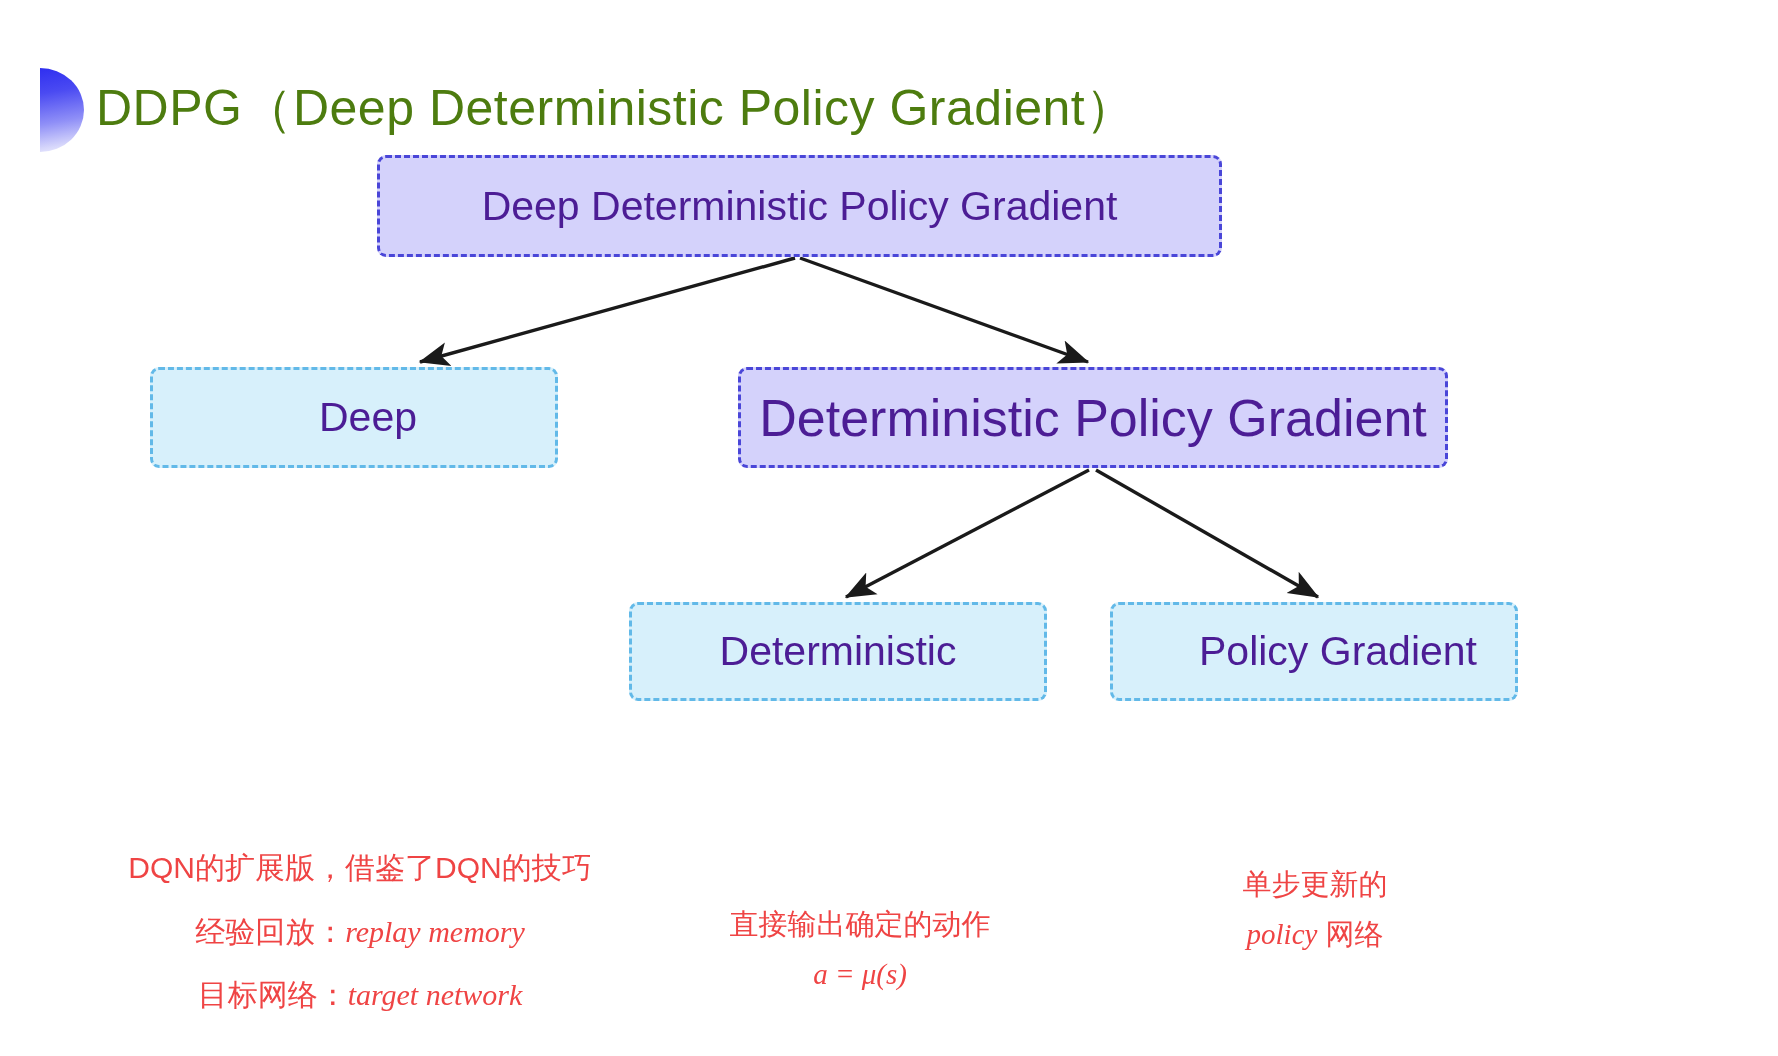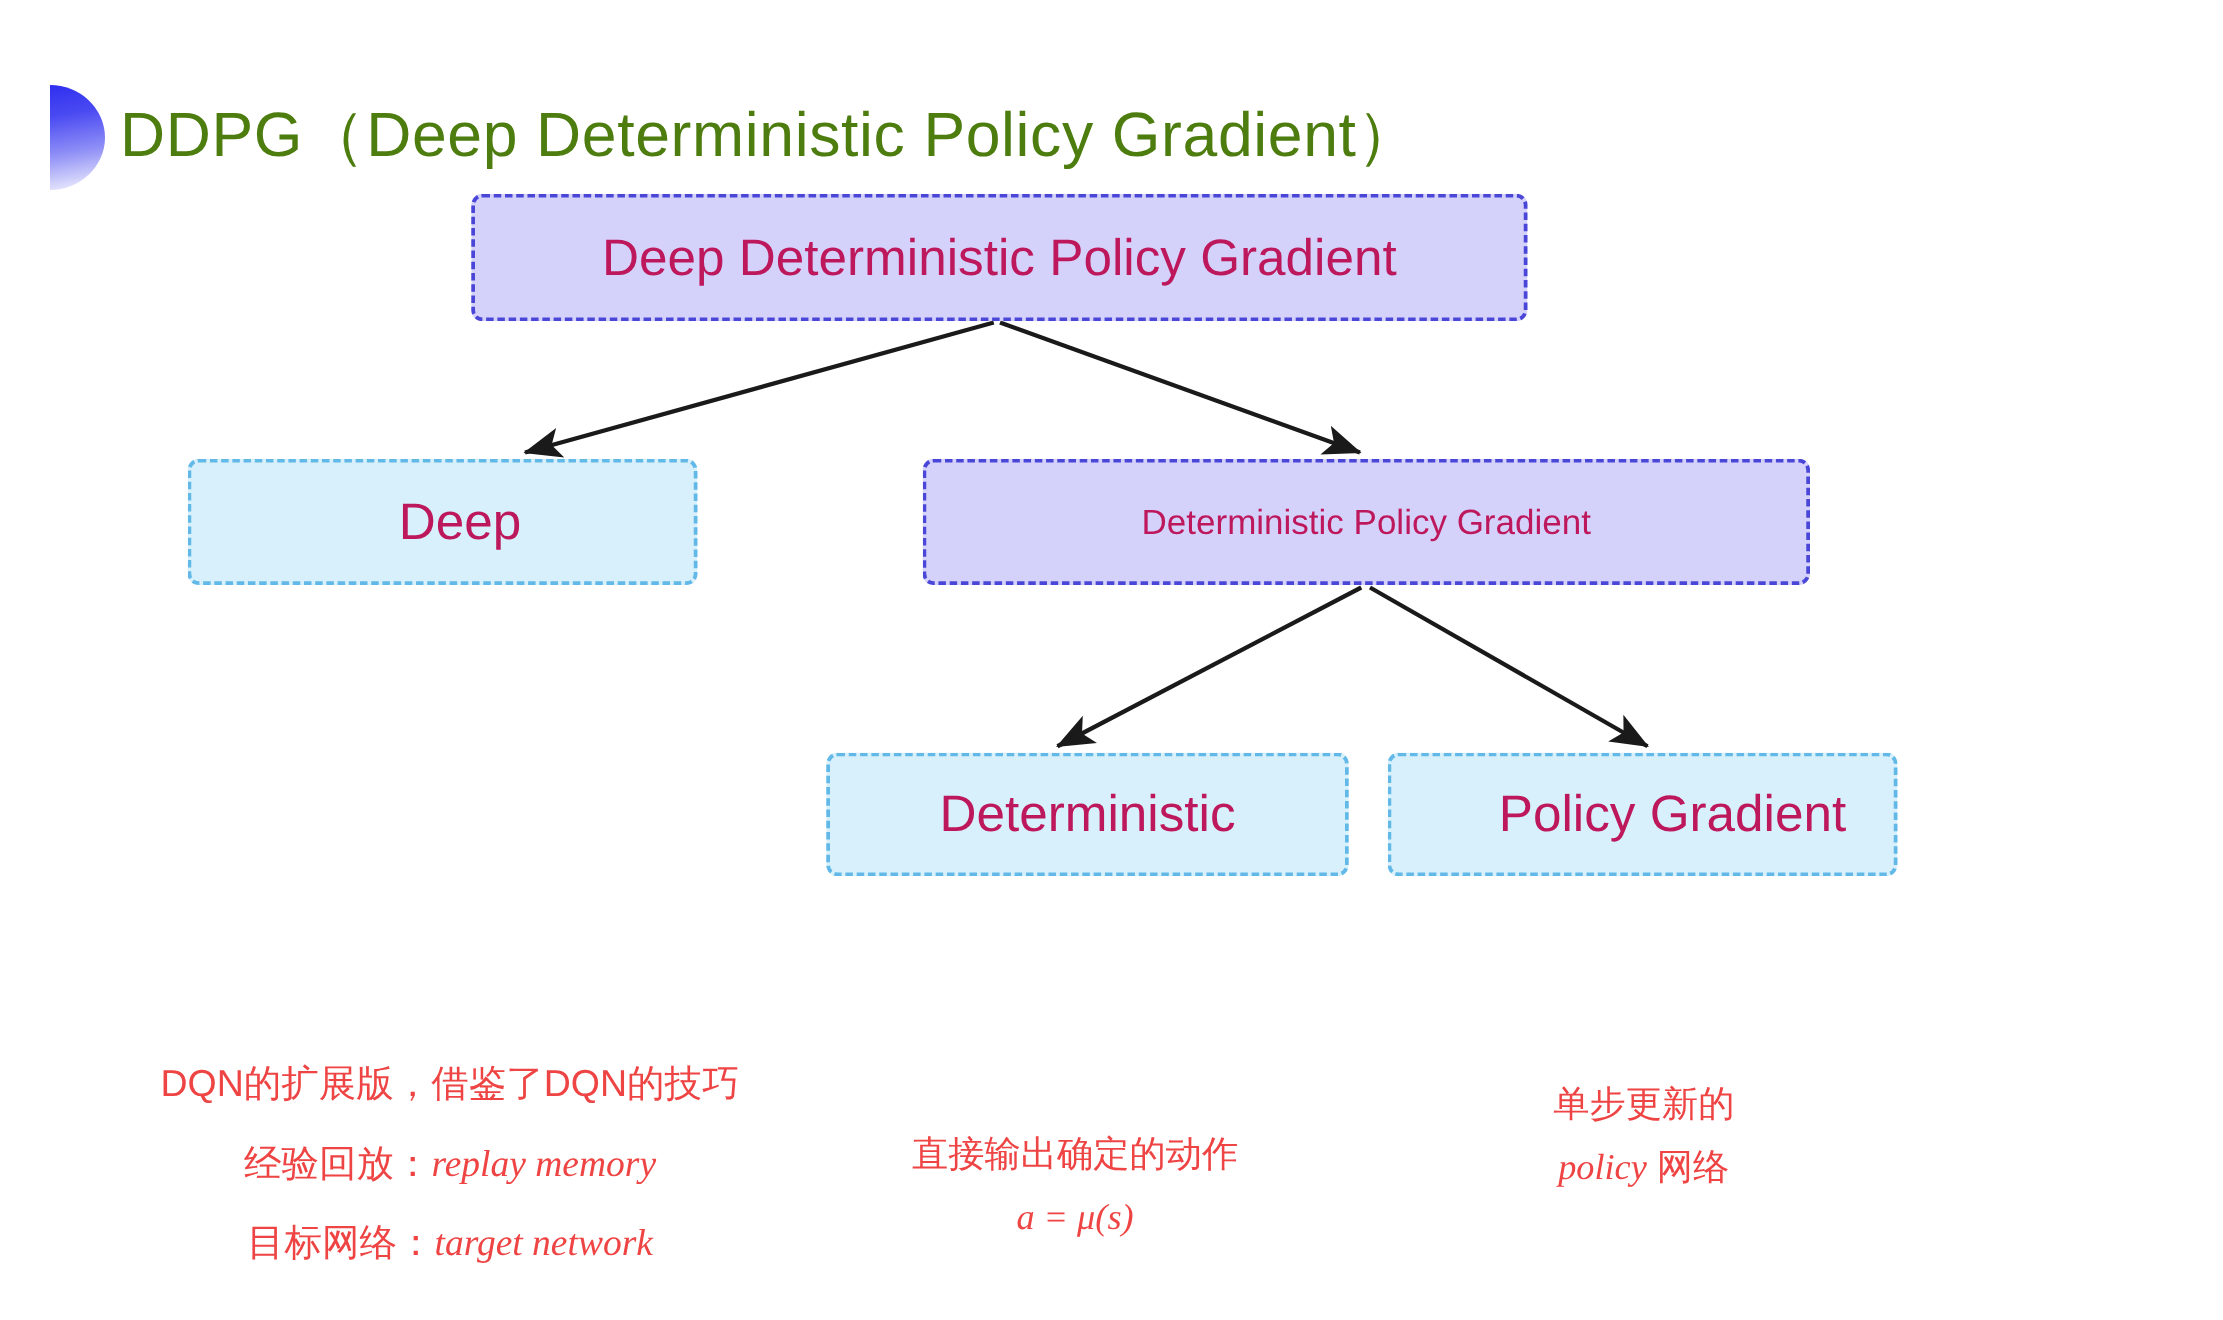--- a/index.html
+++ b/index.html
@@ -50,36 +50,36 @@
 
   
   .node {
     position: absolute;
     box-sizing: border-box;
     display: flex;
     align-items: center;
     justify-content: center;
     text-align: center;
     border-radius: 9px;
-    color: #be185d;
+    color: #4c1d95;
     font-weight: 400;
   }
   .node.purple {
     background: #d4d2fb;
     border: 3px dashed #4a46d8;
   }
   .node.cyan {
     background: #d7f0fb;
     border: 3px dashed #62b9e8;
   }
 
   #node-root   { left: 377px;  top: 155px; width: 845px;  height: 102px; font-size: 41px; }
   #node-deep   { left: 150px;  top: 367px; width: 408px;  height: 101px; font-size: 41px; padding-left: 28px; }
-  #node-dpg    { left: 738px;  top: 367px; width: 710px;  height: 101px; font-size: 28px; }
-  #node-det    { left: 661px;  top: 602px; width: 418px;  height: 99px;  font-size: 41px; }
+  #node-dpg    { left: 738px;  top: 367px; width: 710px;  height: 101px; font-size: 52px; }
+  #node-det    { left: 629px;  top: 602px; width: 418px;  height: 99px;  font-size: 41px; }
   #node-pg     { left: 1110px; top: 602px; width: 408px;  height: 99px;  font-size: 41px; padding-left: 48px; }
 
   
   #arrows {
     position: absolute;
     left: 0;
     top: 0;
     width: 1778px;
     height: 1056px;
     pointer-events: none;

